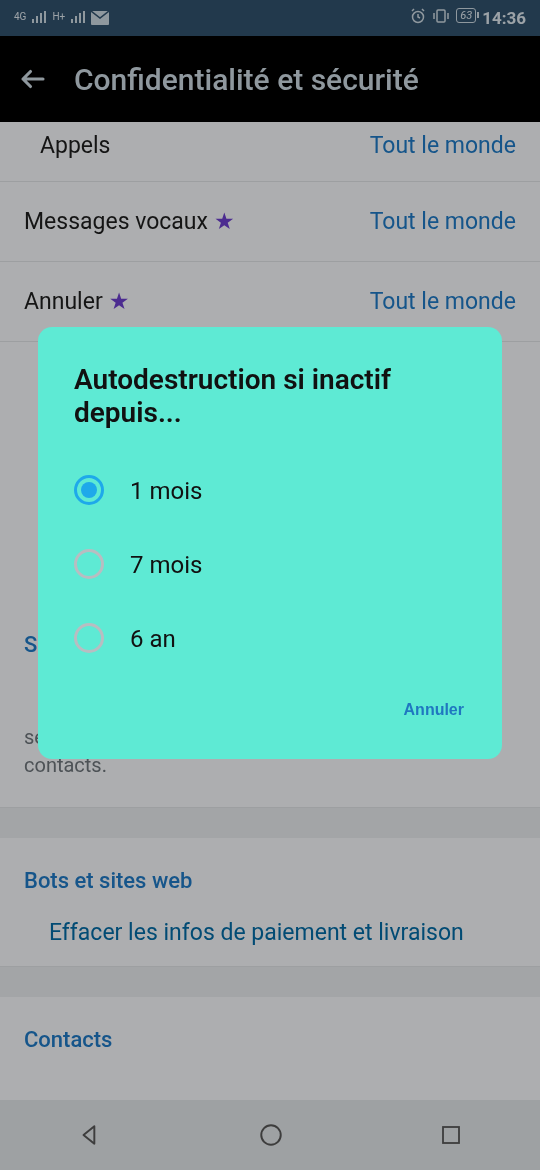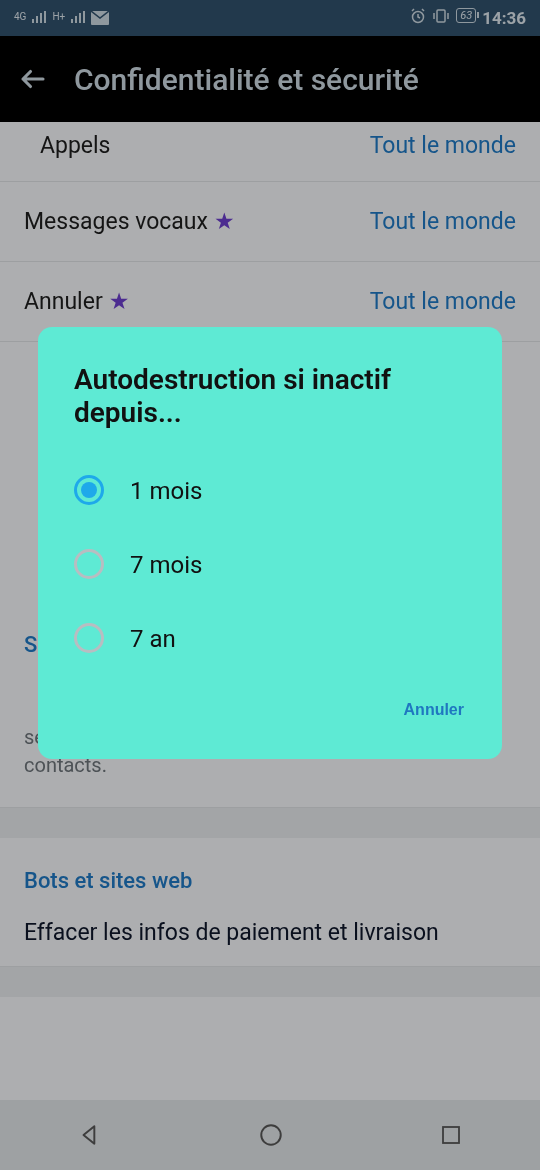--- a/index.html
+++ b/index.html
@@ -51,21 +51,21 @@
   .row .label { color: #1e1e1e; display: flex; align-items: center; gap: 6px; }
   .row .value { color: #1f77c0; }
 
   .truncated-row { padding: 10px 24px 22px 24px; border-bottom: 1px solid #dadde0; display:flex; justify-content:space-between;}
   .truncated-row .label { color:#1e1e1e; font-size:23px;}
   .truncated-row .value { color:#1f77c0; font-size:23px;}
 
   .spacer { height: 30px; background: #e2e5e8; }
 
   .section-title { color:#1f77c0; font-size:22px; padding: 30px 24px 6px 24px; font-weight:500;}
-  .setting-row { color:#0f172a; font-size:23px; padding: 20px 24px; }
+  .setting-row { color:#0369a1; font-size:23px; padding: 20px 24px; margin-left: 25px; }
   .desc { color:#6b7278; font-size:20px; padding: 0 24px 28px 24px; line-height:1.4; }
   .section { background:#f0f2f4; border-bottom:1px solid #dadde0; }
 
   .navbar {
     position: absolute;
     bottom: 0; left: 0; right: 0;
     height: 70px;
     background: #dcdfe2;
     display: flex;
     align-items: center;
@@ -205,20 +205,23 @@
 
   <div class="spacer"></div>
 
   <div class="section">
     <div class="section-title">Bots et sites web</div>
     <div class="setting-row">Effacer les infos de paiement et livraison</div>
   </div>
 
   <div class="spacer"></div>
 
+  <div class="section" style="border-bottom:none;">
+    <div class="section-title">Contacts</div>
+  </div>
 </div>
 
 <div class="navbar">
   <svg width="26" height="26" viewBox="0 0 24 24">
       <path d="M16 4L6 12l10 8z" fill="none" stroke="#555" stroke-width="1.8" stroke-linejoin="round"></path>
     </svg>
   <svg width="26" height="26" viewBox="0 0 24 24">
       <circle cx="12" cy="12" r="9" fill="none" stroke="#555" stroke-width="1.8"></circle>
     </svg>
   <svg width="24" height="24" viewBox="0 0 24 24">
@@ -232,18 +235,18 @@
   <div class="option">
     <span class="radio checked"></span>
     <span>1 mois</span>
   </div>
   <div class="option">
     <span class="radio"></span>
     <span>7 mois</span>
   </div>
   <div class="option">
     <span class="radio"></span>
-    <span>7 an</span>
+    <span>6 an</span>
   </div>
   <div class="dialog-actions">
     <button class="cancel-btn">Annuler</button>
   </div>
 </div>
 
 </body></html>

